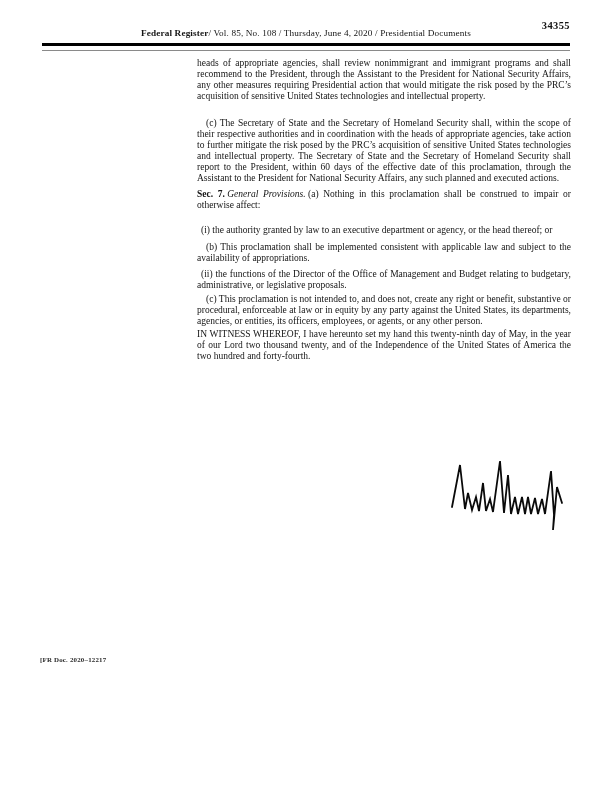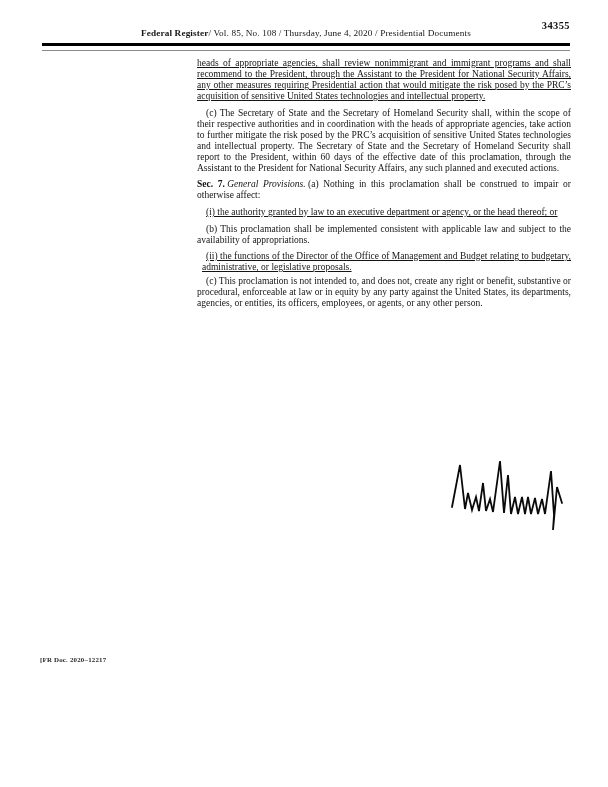--- a/index.html
+++ b/index.html
@@ -54,27 +54,27 @@
   .body-col {
     position: absolute;
     left: 197px;
     top: 58px;
     width: 374px;
     font-size: 9.5px;
     line-height: 11px;
     text-align: justify;
   }
   .para { margin: 0 0 5px 0; }
-  .cont { text-indent: 0; margin-bottom: 6px; text-decoration: underline; }
+  .cont { text-indent: 0; margin-bottom: 16px; }
   .indent { text-indent: 9px; font-family: Liberation Serif, serif; }
   .tight { margin-bottom: 2px; }
-  .section { text-indent: 0; margin-bottom: 6px; }
+  .section { text-indent: 0; margin-bottom: 14px; }
   .sec-label { font-weight: bold; margin-right: 0.25em; }
   .sec-title { font-style: italic; margin-right: 0.25em; }
-  .sub { margin-left: 5px; text-indent: 4px; margin-bottom: 6px; text-decoration: underline; }
+  .sub { text-indent: 4px; margin-bottom: 6px; }
   .sub-tight { margin-bottom: 3px; }
   .witness { text-indent: 0; margin-bottom: 0; }
 
   
   .signature {
     position: absolute;
     left: 448px;
     top: 457px;
     width: 122px;
     height: 78px;
@@ -117,20 +117,21 @@
   <main class="body-col">
     <p class="para cont">heads of appropriate agencies, shall review nonimmigrant and immigrant programs and shall recommend to the President, through the Assistant to the President for National Security Affairs, any other measures requiring Presidential action that would mitigate the risk posed by the PRC’s acquisition of sensitive United States technologies and intellectual property.</p>
     <p class="para indent">(c) The Secretary of State and the Secretary of Homeland Security shall, within the scope of their respective authorities and in coordination with the heads of appropriate agencies, take action to further mitigate the risk posed by the PRC’s acquisition of sensitive United States technologies and intellectual property. The Secretary of State and the Secretary of Homeland Security shall report to the President, within 60 days of the effective date of this proclamation, through the Assistant to the President for National Security Affairs, any such planned and executed actions.</p>
     <p class="para section">
       <span class="sec-label">Sec. 7.</span><span class="sec-title">General Provisions.</span><span>(a) Nothing in this proclamation shall be construed to impair or otherwise affect:</span>
     </p>
     <p class="para sub">(i) the authority granted by law to an executive department or agency, or the head thereof; or</p>
     <p class="para indent">(b) This proclamation shall be implemented consistent with applicable law and subject to the availability of appropriations.</p>
     <p class="para sub sub-tight">(ii) the functions of the Director of the Office of Management and Budget relating to budgetary, administrative, or legislative proposals.</p>
     <p class="para indent tight">(c) This proclamation is not intended to, and does not, create any right or benefit, substantive or procedural, enforceable at law or in equity by any party against the United States, its departments, agencies, or entities, its officers, employees, or agents, or any other person.</p>
+    <p class="para witness">IN WITNESS WHEREOF, I have hereunto set my hand this twenty-ninth day of May, in the year of our Lord two thousand twenty, and of the Independence of the United States of America the two hundred and forty-fourth.</p>
   </main>
 
   <div class="signature">
     <svg viewBox="0 0 122 78" xmlns="http://www.w3.org/2000/svg">
       <path d="M4,50 L12,8 L17,52 L20,36 L24,53 L28,40 L31,54 L35,26 L38,54 L42,42 L45,55
                L52,4 L56,56 L60,18 L63,57
                L67,40 L70,57 L74,40 L77,57 L80,40 L83,57 L87,41 L90,57 L94,42 L97,57
                L103,14 L106,58 L105,73 L109,30 L114,46"></path>
     </svg>
   </div>

